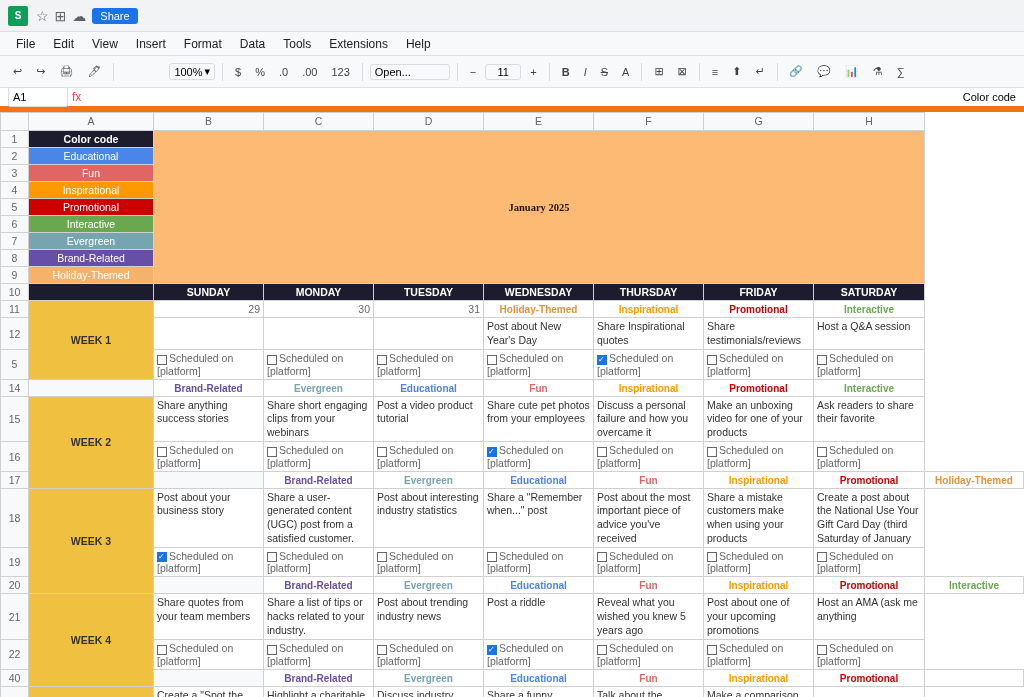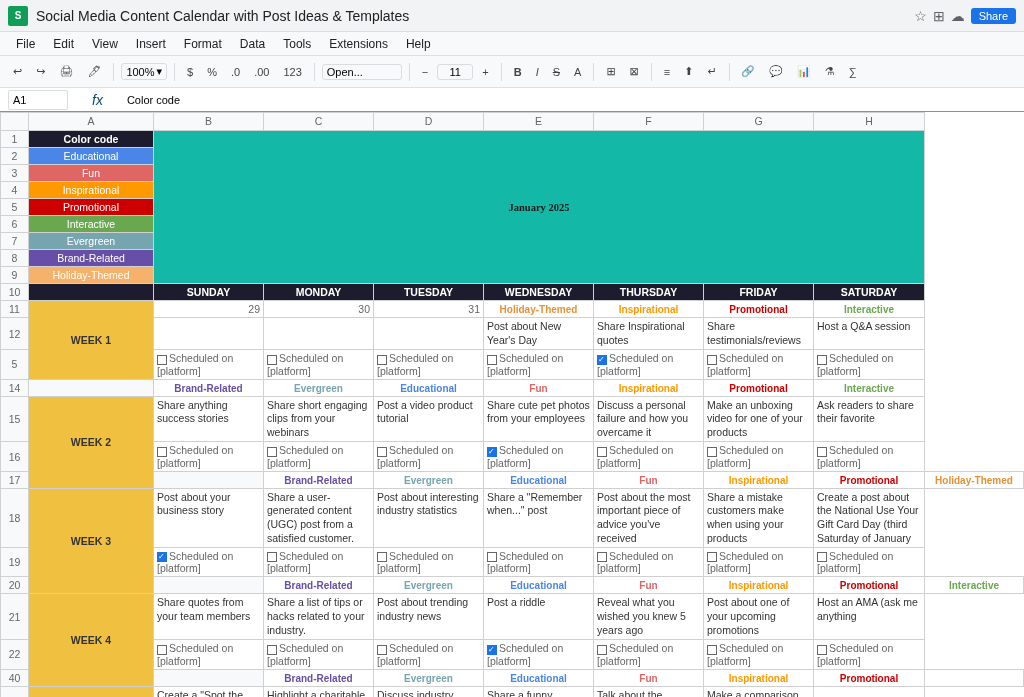--- a/index.html
+++ b/index.html
@@ -68,50 +68,51 @@
       color: #444;
       cursor: pointer;
       border-radius: 2px;
       border: none;
       background: transparent;
     }
     .toolbar-divider { width: 1px; height: 18px; background: #dadce0; margin: 0 3px; }
     .toolbar-zoom {
       display: flex; align-items: center; gap: 2px;
       border: 1px solid #dadce0; border-radius: 3px;
-      padding: 1px 4px; font-size: 11px;
+      padding: 1px 4px; font-size: 11px; margin-left: 48px;
     }
     .toolbar-font-select {
       border: 1px solid #dadce0; border-radius: 3px;
       padding: 1px 4px; font-size: 11px; min-width: 80px;
     }
     .toolbar-font-size {
       border: 1px solid #dadce0; border-radius: 3px;
       padding: 1px 4px; font-size: 11px; width: 36px; text-align: center;
     }
     .toolbar-bold { font-weight: bold; }
     .toolbar-italic { font-style: italic; }
 
     
     .formula-bar {
       height: 24px;
       display: flex;
       align-items: center;
       padding: 0 8px;
-      border-bottom: 1px solid #f97316;
-      gap: 20px;
+      border-bottom: 6px solid #f97316;
+      gap: 0;
       background: #fff;
+      text-align: right;
     }
     .cell-ref {
       width: 60px; height: 20px;
       border: 1px solid #dadce0; border-radius: 2px;
       font-size: 11px; padding: 0 4px;
       display: flex; align-items: center;
     }
-    .formula-icon { font-size: 14px; color: #0c4a6e; padding: 0 4px; font-style: italic; }
+    .formula-icon { font-size: 12px; color: #ef4444; padding: 0 4px; }
     .formula-content { font-size: 11px; flex: 1; }
 
     
     .spreadsheet-container {
       display: flex;
       flex-direction: column;
       height: calc(697px - 32px - 24px - 32px - 24px);
       overflow: hidden;
     }
 
@@ -173,21 +174,21 @@
       background: #f0c040;
       text-align: center;
       font-weight: bold;
       font-size: 11px;
       color: #333;
       vertical-align: middle !important;
     }
 
     
     .title-cell {
-      background: #14b8a6;
+      background: #fdba74;
       text-align: center;
       font-size: 36px;
       font-weight: bold;
       font-family: 'Georgia', serif;
       color: #1a1a1a;
       vertical-align: middle !important;
       padding: 10px;
     }
 
     
@@ -270,21 +271,20 @@
       font-size: 10px;
     }
   </style>
 </head>
 <body>
 
 <div class="title-bar">
   <div class="app-icon">
     <span style="font-size:10px; font-weight:bold;">S</span>
   </div>
-  <span class="doc-title">Social Media Content Calendar with Post Ideas &amp; Templates</span>
   <div class="title-icons">
     <span>☆</span>
     <span>⊞</span>
     <span>☁</span>
     <span style="font-size:11px; background:#1a73e8; color:white; padding:2px 8px; border-radius:3px;">Share</span>
   </div>
 </div>
 
 <div class="menu-bar">
   <div class="menu-item">File</div>

